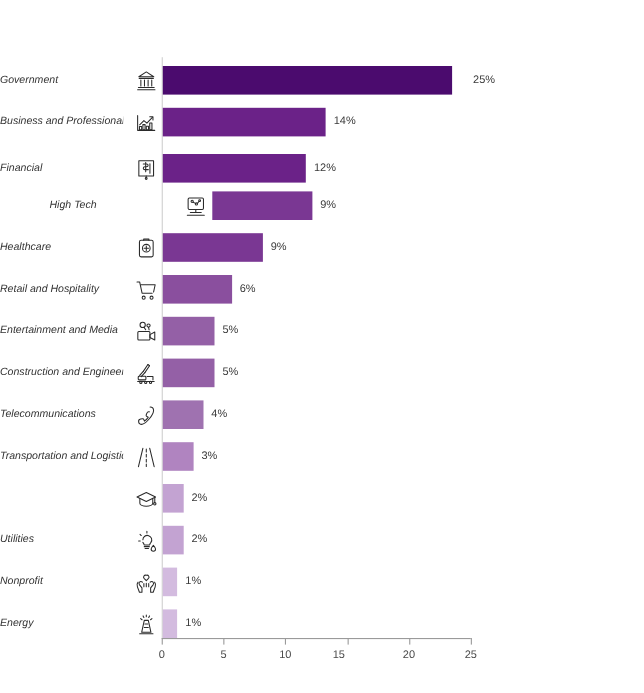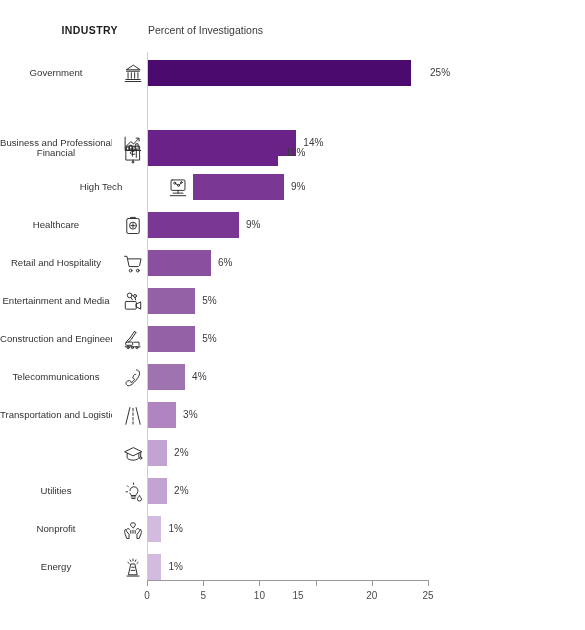--- a/index.html
+++ b/index.html
@@ -75,25 +75,26 @@
   
   .row{
     position:absolute;
     left:0;width:585px;height:26px;
   }
   .row-label{
     position:absolute;
     left:0;top:0;
     width:112px;height:26px;
     line-height:26px;
-    text-align:center;
+    text-align:left;
     font-size:9.6px;
     color:#333333;
     white-space:nowrap;
     overflow:hidden;
+    font-style:italic;
   }
   .row-icon{
     position:absolute;
     left:120px;top:1px;
     width:25px;height:25px;
     display:flex;align-items:center;justify-content:center;
   }
   .row-icon svg{display:block;}
   .bar{
     position:absolute;
@@ -108,24 +109,20 @@
     font-size:10px;
     color:#3a3a3a;
     white-space:nowrap;
   }
 </style>
 </head>
 <body>
 
 <div id="chart-root">
 
-  <div class="head-row">
-    <div class="head-industry">INDUSTRY</div>
-    <div class="head-metric">Percent of Investigations</div>
-  </div>
 
   <div class="plot">
     <div class="axis-y"></div>
     <div class="axis-x"></div>
     <div id="rows">
         <div class="row" style="top: 8px;">
           <div class="row-label">Government</div>
           <div class="row-icon">
             <svg width="22" height="22" viewBox="0 0 24 24">
               <g fill="none" stroke="#2b2b2b" stroke-width="1.05" stroke-linecap="round" stroke-linejoin="round">
@@ -133,21 +130,21 @@
                 <path d="M5 9h14"></path>
       <path d="M6.6 10.6v6M10.2 10.6v6M13.8 10.6v6M17.4 10.6v6"></path>
       <path d="M4.2 18h15.6"></path>
                 <path d="M3.4 20.2h17.2"></path>
               </g>
             </svg>
           </div>
           <div class="bar" style="width: 263.016px; background: rgb(75, 11, 110);"></div>
           <div class="bar-value" style="left: 418.016px; margin-left: 12px;">25%</div>
         </div>
-        <div class="row" style="top: 46px; margin-top: 32px;">
+        <div class="row" style="top: 46px;">
           <div class="row-label">Business and Professional</div>
           <div class="row-icon">
             <svg width="22" height="22" viewBox="0 0 24 24">
               <g fill="none" stroke="#2b2b2b" stroke-width="1.05" stroke-linecap="round" stroke-linejoin="round">
       <path d="M3.4 4.5v14.6h17"></path>
       <path d="M5.4 13.6 9.6 9.4l3 2.6 5.4-5.8"></path>
       <path d="M15.4 5.6h3.2v3.2"></path>
       <rect x="5.2" y="15.2" width="2.2" height="3.4"></rect>
       <rect x="8.6" y="13.4" width="2.2" height="5.2"></rect>
       <rect x="12" y="15" width="2.2" height="3.6"></rect>
@@ -350,21 +347,21 @@
         </div>
       </div>
     <div id="xaxis">
         <div class="xtick" style="left: 147px;"></div>
         <div class="xtick-label" style="left: 147px;">0</div>
         <div class="xtick" style="left: 203.2px;"></div>
         <div class="xtick-label" style="left: 203.2px;">5</div>
         <div class="xtick" style="left: 259.4px;"></div>
         <div class="xtick-label" style="left: 259.4px;">10</div>
         <div class="xtick" style="left: 315.6px;"></div>
-        <div class="xtick-label" style="left: 298px;">15</div>
+        <div class="xtick-label" style="left: 308px;">15</div>
         <div class="xtick" style="left: 371.8px;"></div>
         <div class="xtick-label" style="left: 371.8px;">20</div>
         <div class="xtick" style="left: 428px;"></div>
         <div class="xtick-label" style="left: 428px;">25</div>
       </div>
   </div>
 
 </div>
 
 </body></html>

